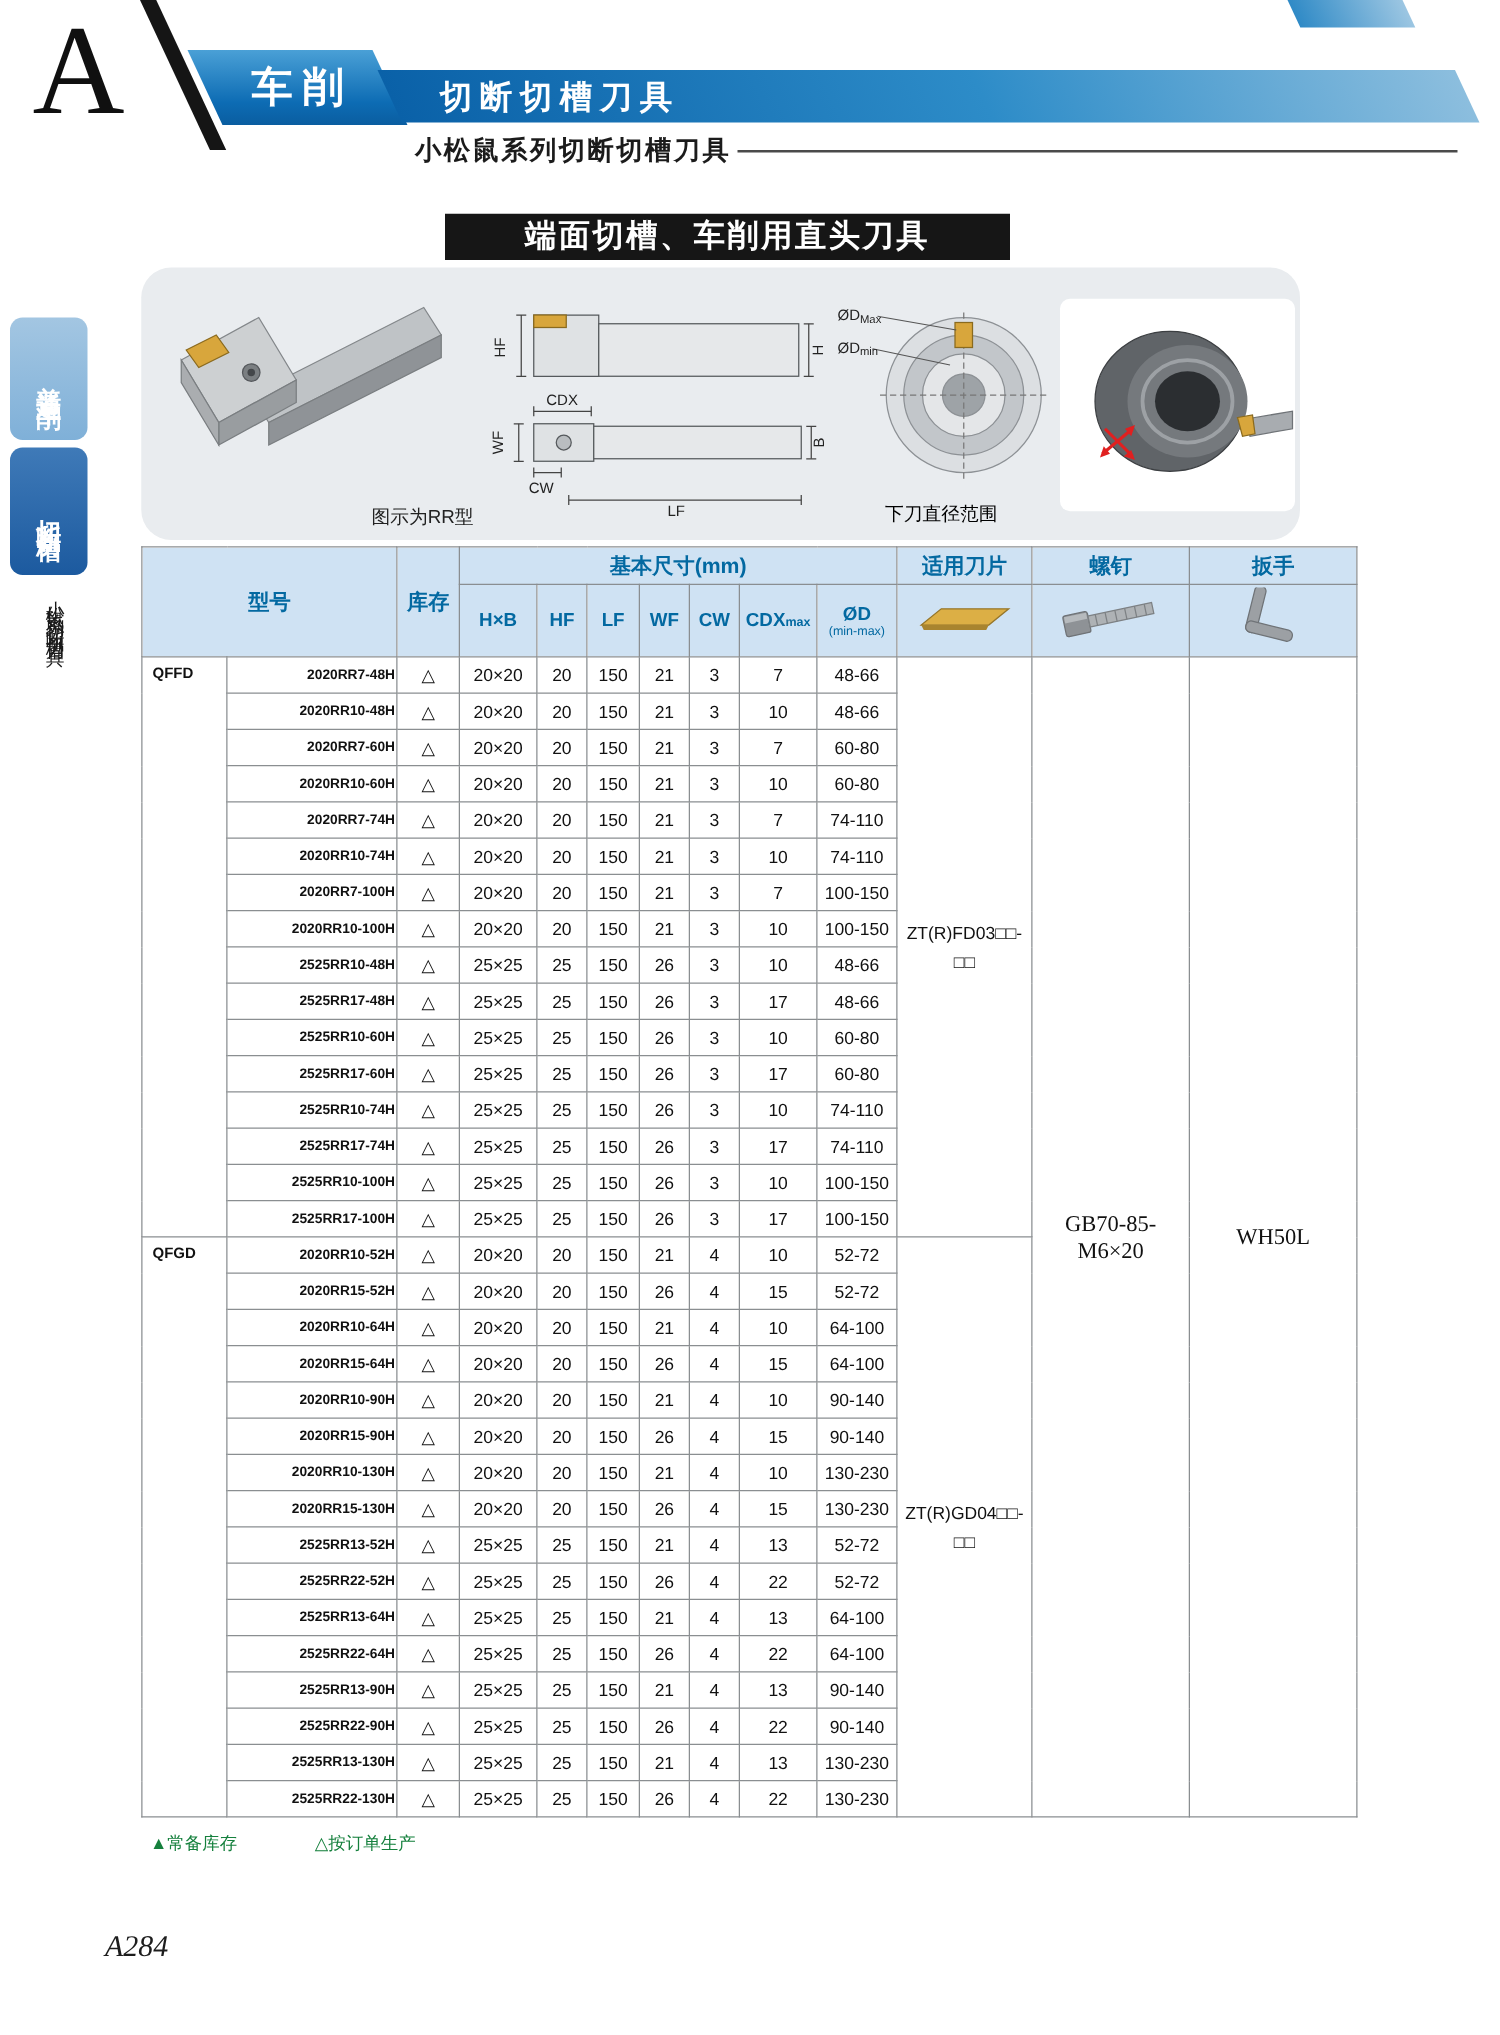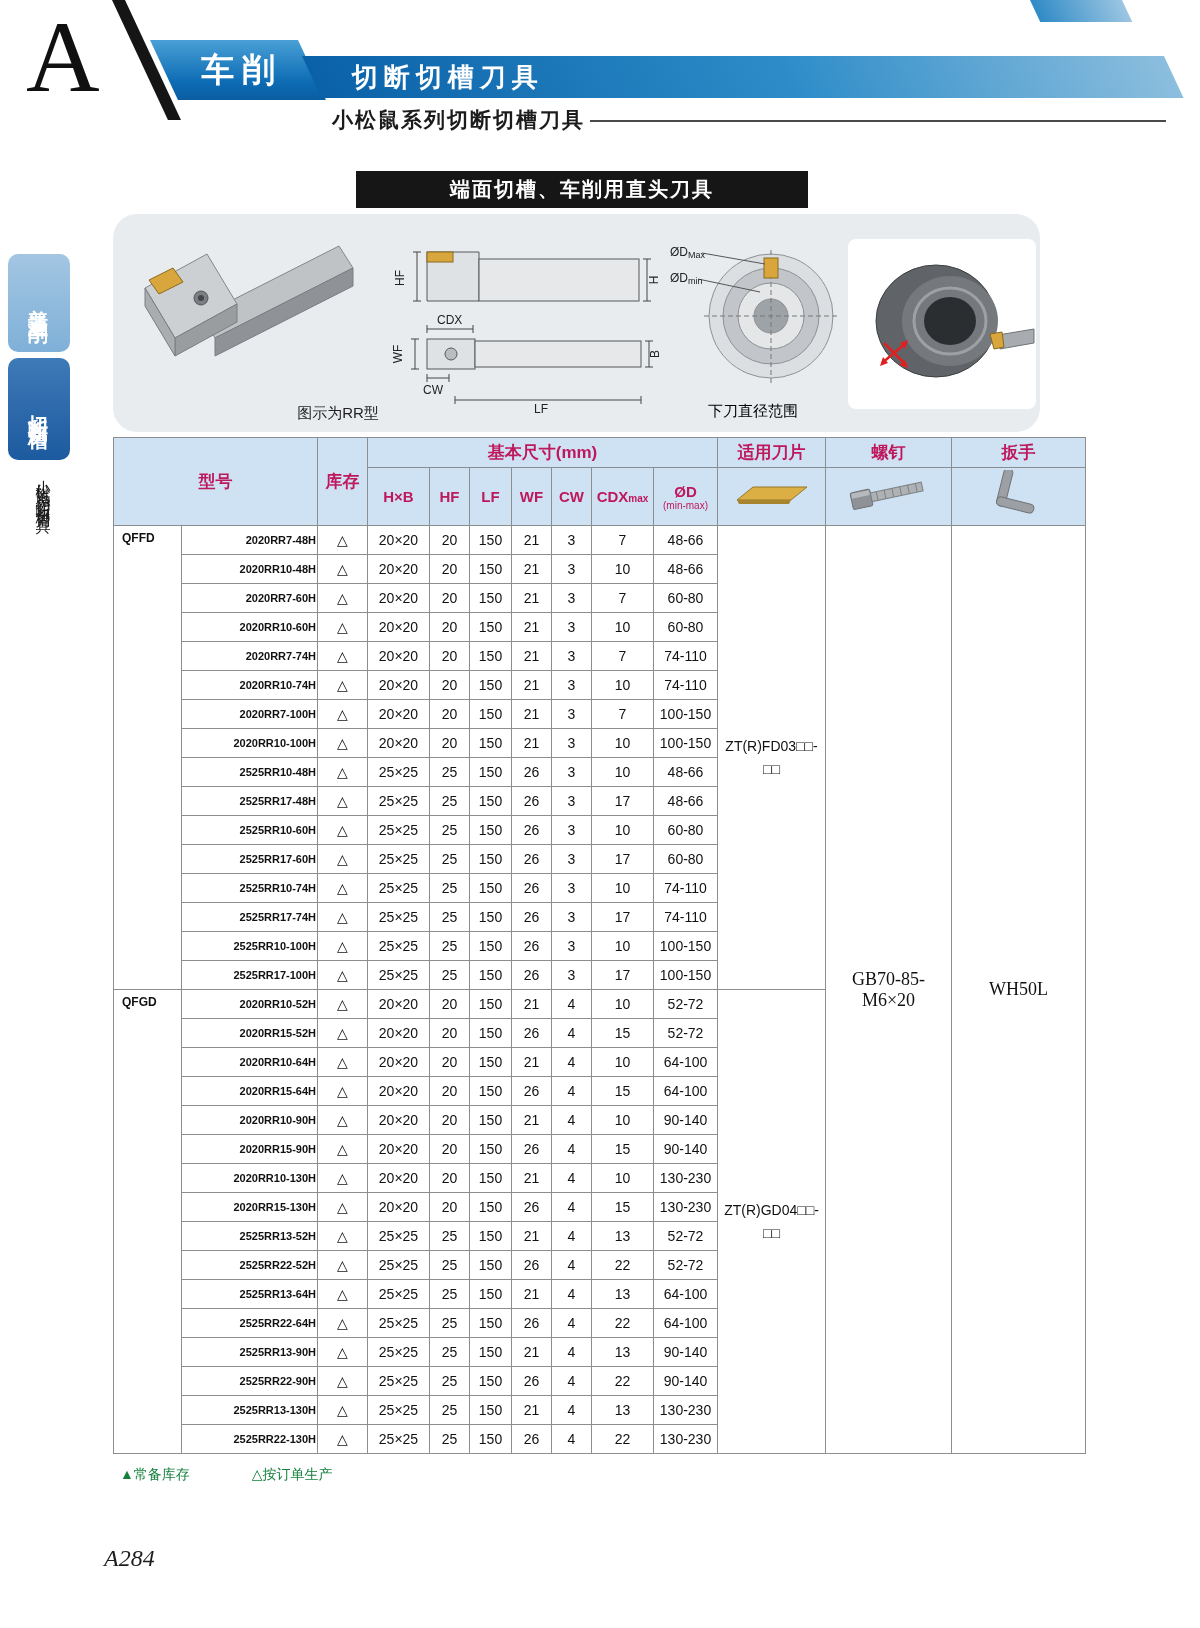--- a/index.html
+++ b/index.html
@@ -21,21 +21,21 @@
              background:linear-gradient(90deg,#0a61a8 0%,#2d8cc8 55%,#8cbede 100%);
              transform:skewX(25deg);transform-origin:top left;}
   .title-bar .unskew{display:block;transform:skewX(-25deg);color:#fff;font-size:26px;font-weight:bold;
                      letter-spacing:6px;line-height:42px;padding-left:40px;}
   .corner-accent{position:absolute;left:1030px;top:0;width:92px;height:22px;
                  background:linear-gradient(90deg,#2f8ac6,#9cc6e2);
                  transform:skewX(25deg);transform-origin:top left;}
   .series-title{position:absolute;left:332px;top:106px;font-size:21px;font-weight:bold;letter-spacing:2px;color:#1b1b1b;}
   .series-line{position:absolute;left:590px;top:120px;width:576px;height:2px;background:#4a4a4a;}
   .black-title{position:absolute;left:356px;top:171px;width:452px;height:37px;line-height:37px;
-               background:#161616;color:#fff;font-size:20px;font-weight:bold;text-align:center;letter-spacing:2px;}
+               background:#161616;color:#fff;font-size:25px;font-weight:bold;text-align:center;letter-spacing:2px;}
 
   
   .tab{position:absolute;left:8px;width:62px;border-radius:10px;color:#fff;font-size:20px;font-weight:bold;
        display:flex;align-items:center;justify-content:center;
        writing-mode:vertical-rl;text-orientation:upright;letter-spacing:5px;}
   .tab1{top:254px;height:98px;background:linear-gradient(180deg,#a3c6e2,#7fb0d8);}
   .tab2{top:358px;height:102px;background:linear-gradient(180deg,#3f7ab8,#1c5a9f);}
   .side-vertical{position:absolute;left:33px;top:468px;font-size:15px;color:#1a1a1a;
                  writing-mode:vertical-rl;text-orientation:upright;letter-spacing:4px;}
 
@@ -45,37 +45,37 @@
   .panel .range-caption{position:absolute;left:545px;top:188px;width:190px;text-align:center;font-size:15px;color:#000000;}
   .white-box{position:absolute;left:735px;top:25px;width:188px;height:170px;background:#fff;border-radius:8px;}
   svg text{font-family:"Liberation Sans","DejaVu Sans",sans-serif;}
   .dlab{font-size:12px;fill:#222;}
   .dsub{font-size:9px;fill:#222;}
 
   
   .catalog{position:absolute;left:113px;top:437px;}
   table.cat{border-collapse:collapse;table-layout:fixed;width:972px;background:#fff;}
   table.cat th,table.cat td{border:1px solid #8a8e91;overflow:hidden;}
-  table.cat thead th{background:#cfe2f3;font-size:17px;font-weight:bold;color:#be185d;text-align:center;}
+  table.cat thead th{background:#cfe2f3;font-size:17px;font-weight:bold;color:#0369a1;text-align:center;}
   table.cat thead tr:first-child{height:30px;}
   table.cat thead tr:nth-child(2){height:58px;padding-left:48px;}
   table.cat thead th.h2{font-size:15px;}
   table.cat tbody tr{height:29px;}
   td.c{text-align:center;font-size:14px;color:#111;}
   td.model-cell{font-weight:bold;font-size:11px;padding-left:9px;text-align:right;}
   td.group-cell{vertical-align:top;padding:5px 0 0 8px;font-weight:bold;font-size:12px;text-align:left;background:#fff;}
   td.insert-cell{font-size:14px;line-height:1.6;}
   td.merged-val{font-size:18px;font-family:Liberation Serif, serif;}
   .subtext{font-size:10px;font-weight:bold;}
 
   
   .notes{position:absolute;left:120px;top:1466px;font-size:14px;color:#15803d;}
   .notes span.note{margin-right:58px;}
   .page-num{position:absolute;left:84px;top:1545px;font-family:"Liberation Serif",serif;
-            font-style:italic;font-size:24px;color:#1d1d1d;margin-left:20px;}
+            font-style:italic;font-size:24px;color:#1d1d1d;}
 </style>
 </head>
 <body>
 
 <div class="big-letter">A</div>
 <div class="slash"></div>
 <div class="cat-box">
   <span class="unskew">车削</span>
 </div>
 <div class="title-bar">

